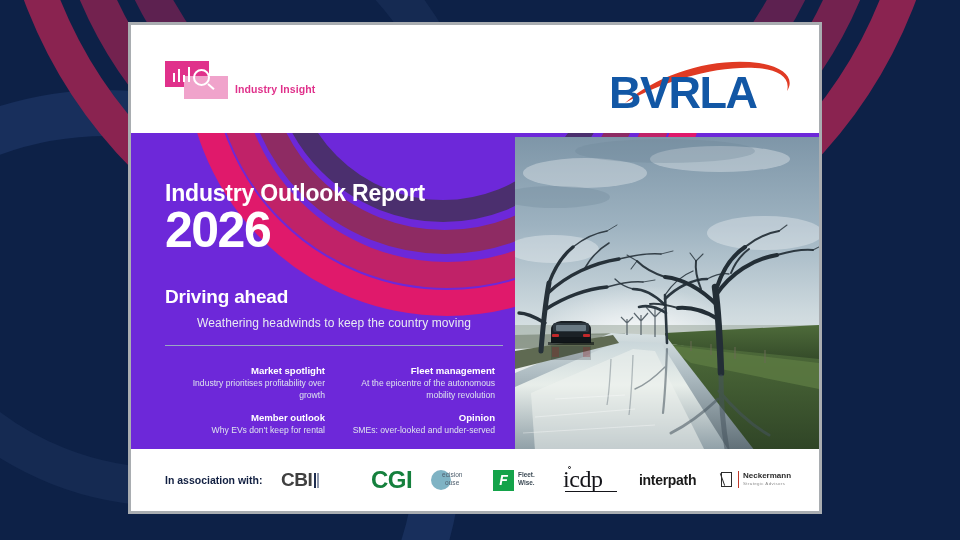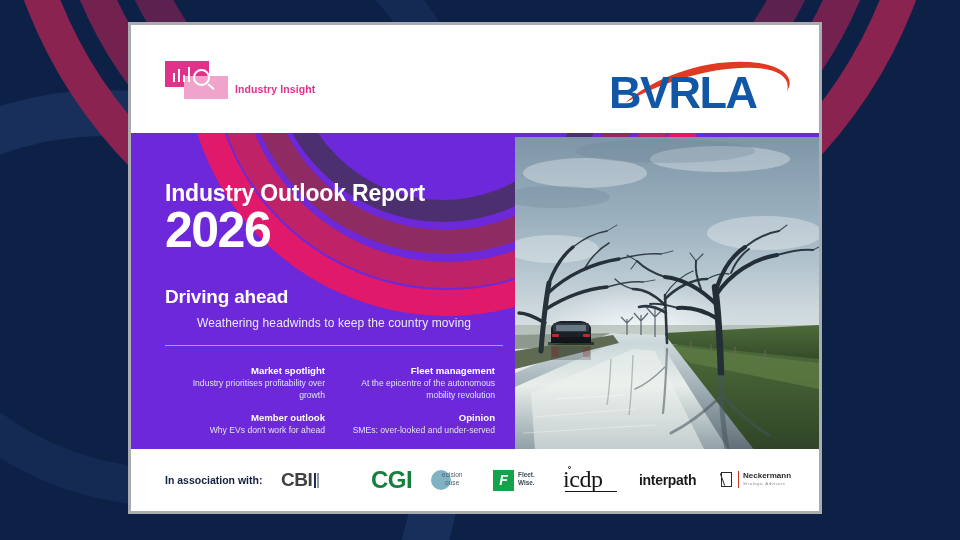--- a/index.html
+++ b/index.html
@@ -391,21 +391,21 @@
       <div class="topic c1 r1">
         <div class="th">Market spotlight</div>
         <div class="tb">Industry prioritises profitability over growth</div>
       </div>
       <div class="topic c2 r1">
         <div class="th">Fleet management</div>
         <div class="tb">At the epicentre of the autonomous mobility revolution</div>
       </div>
       <div class="topic c1 r2">
         <div class="th">Member outlook</div>
-        <div class="tb">Why EVs don't work for ahead</div>
+        <div class="tb">Why EVs don't keep for rental</div>
       </div>
       <div class="topic c2 r2">
         <div class="th">Opinion</div>
         <div class="tb">SMEs: over-looked and under-served</div>
       </div>
     </div>
   </div>
 
   <div id="footer">
     <div id="assoc">In association with:</div>

